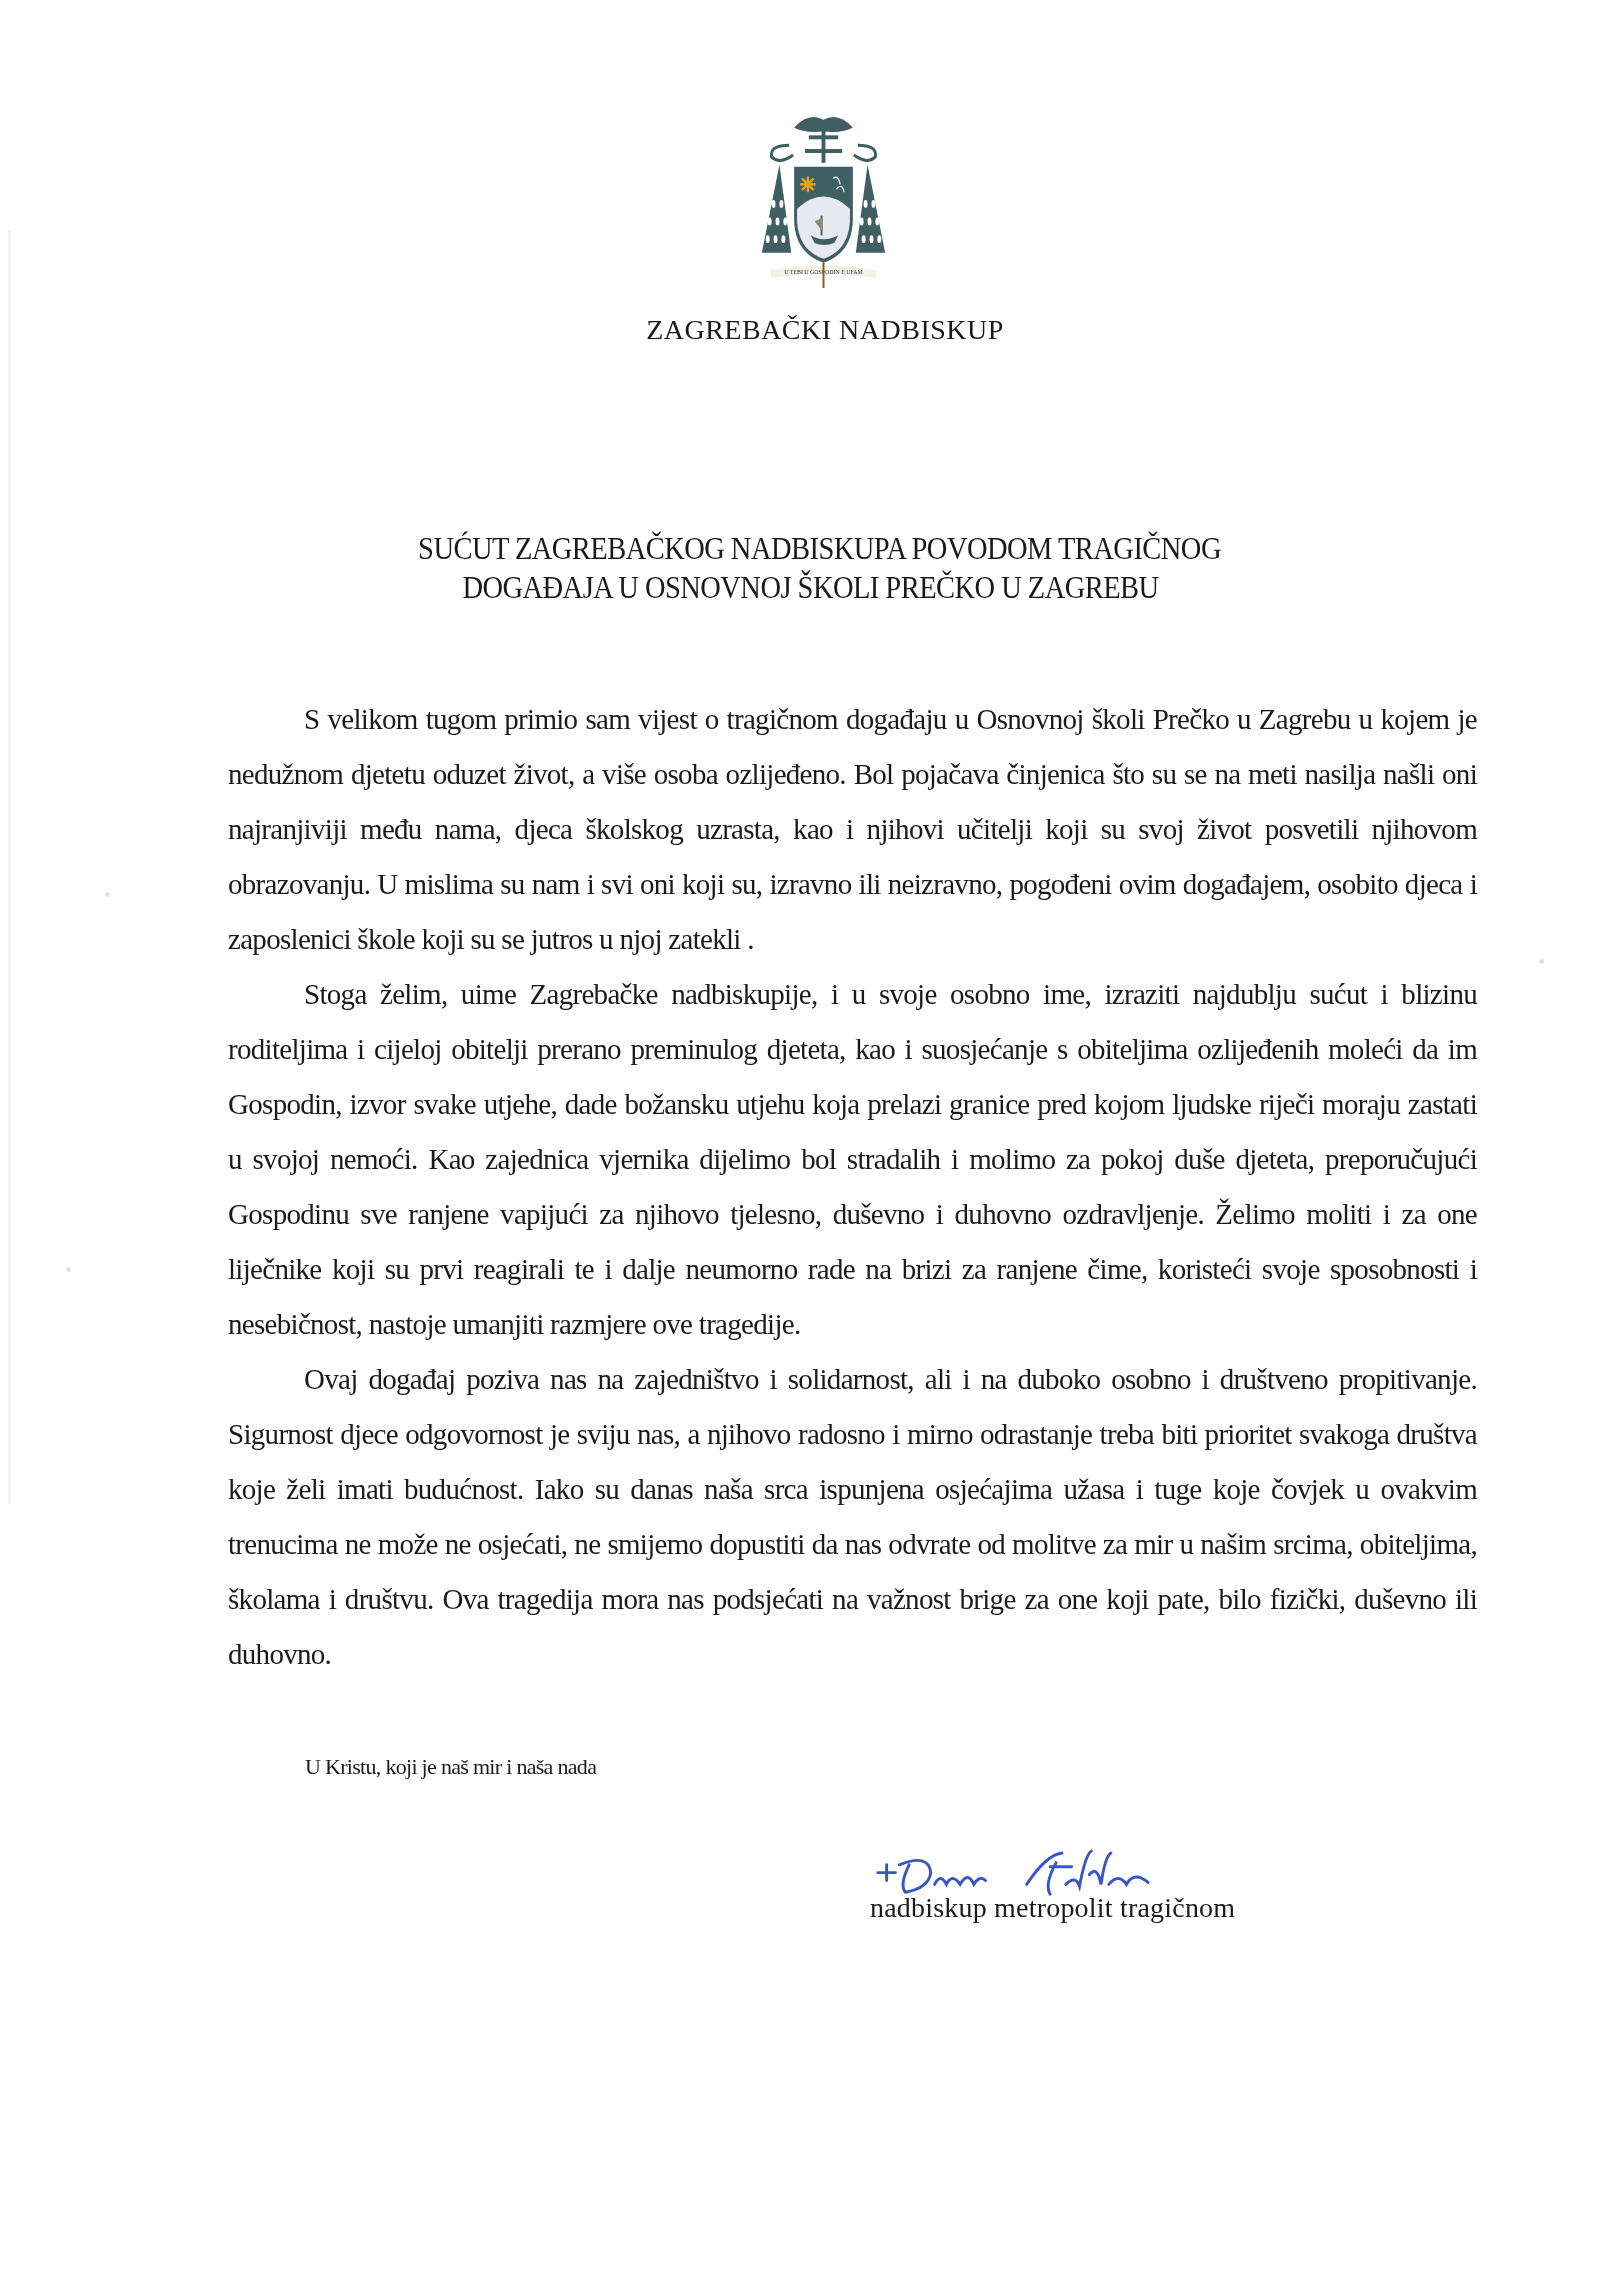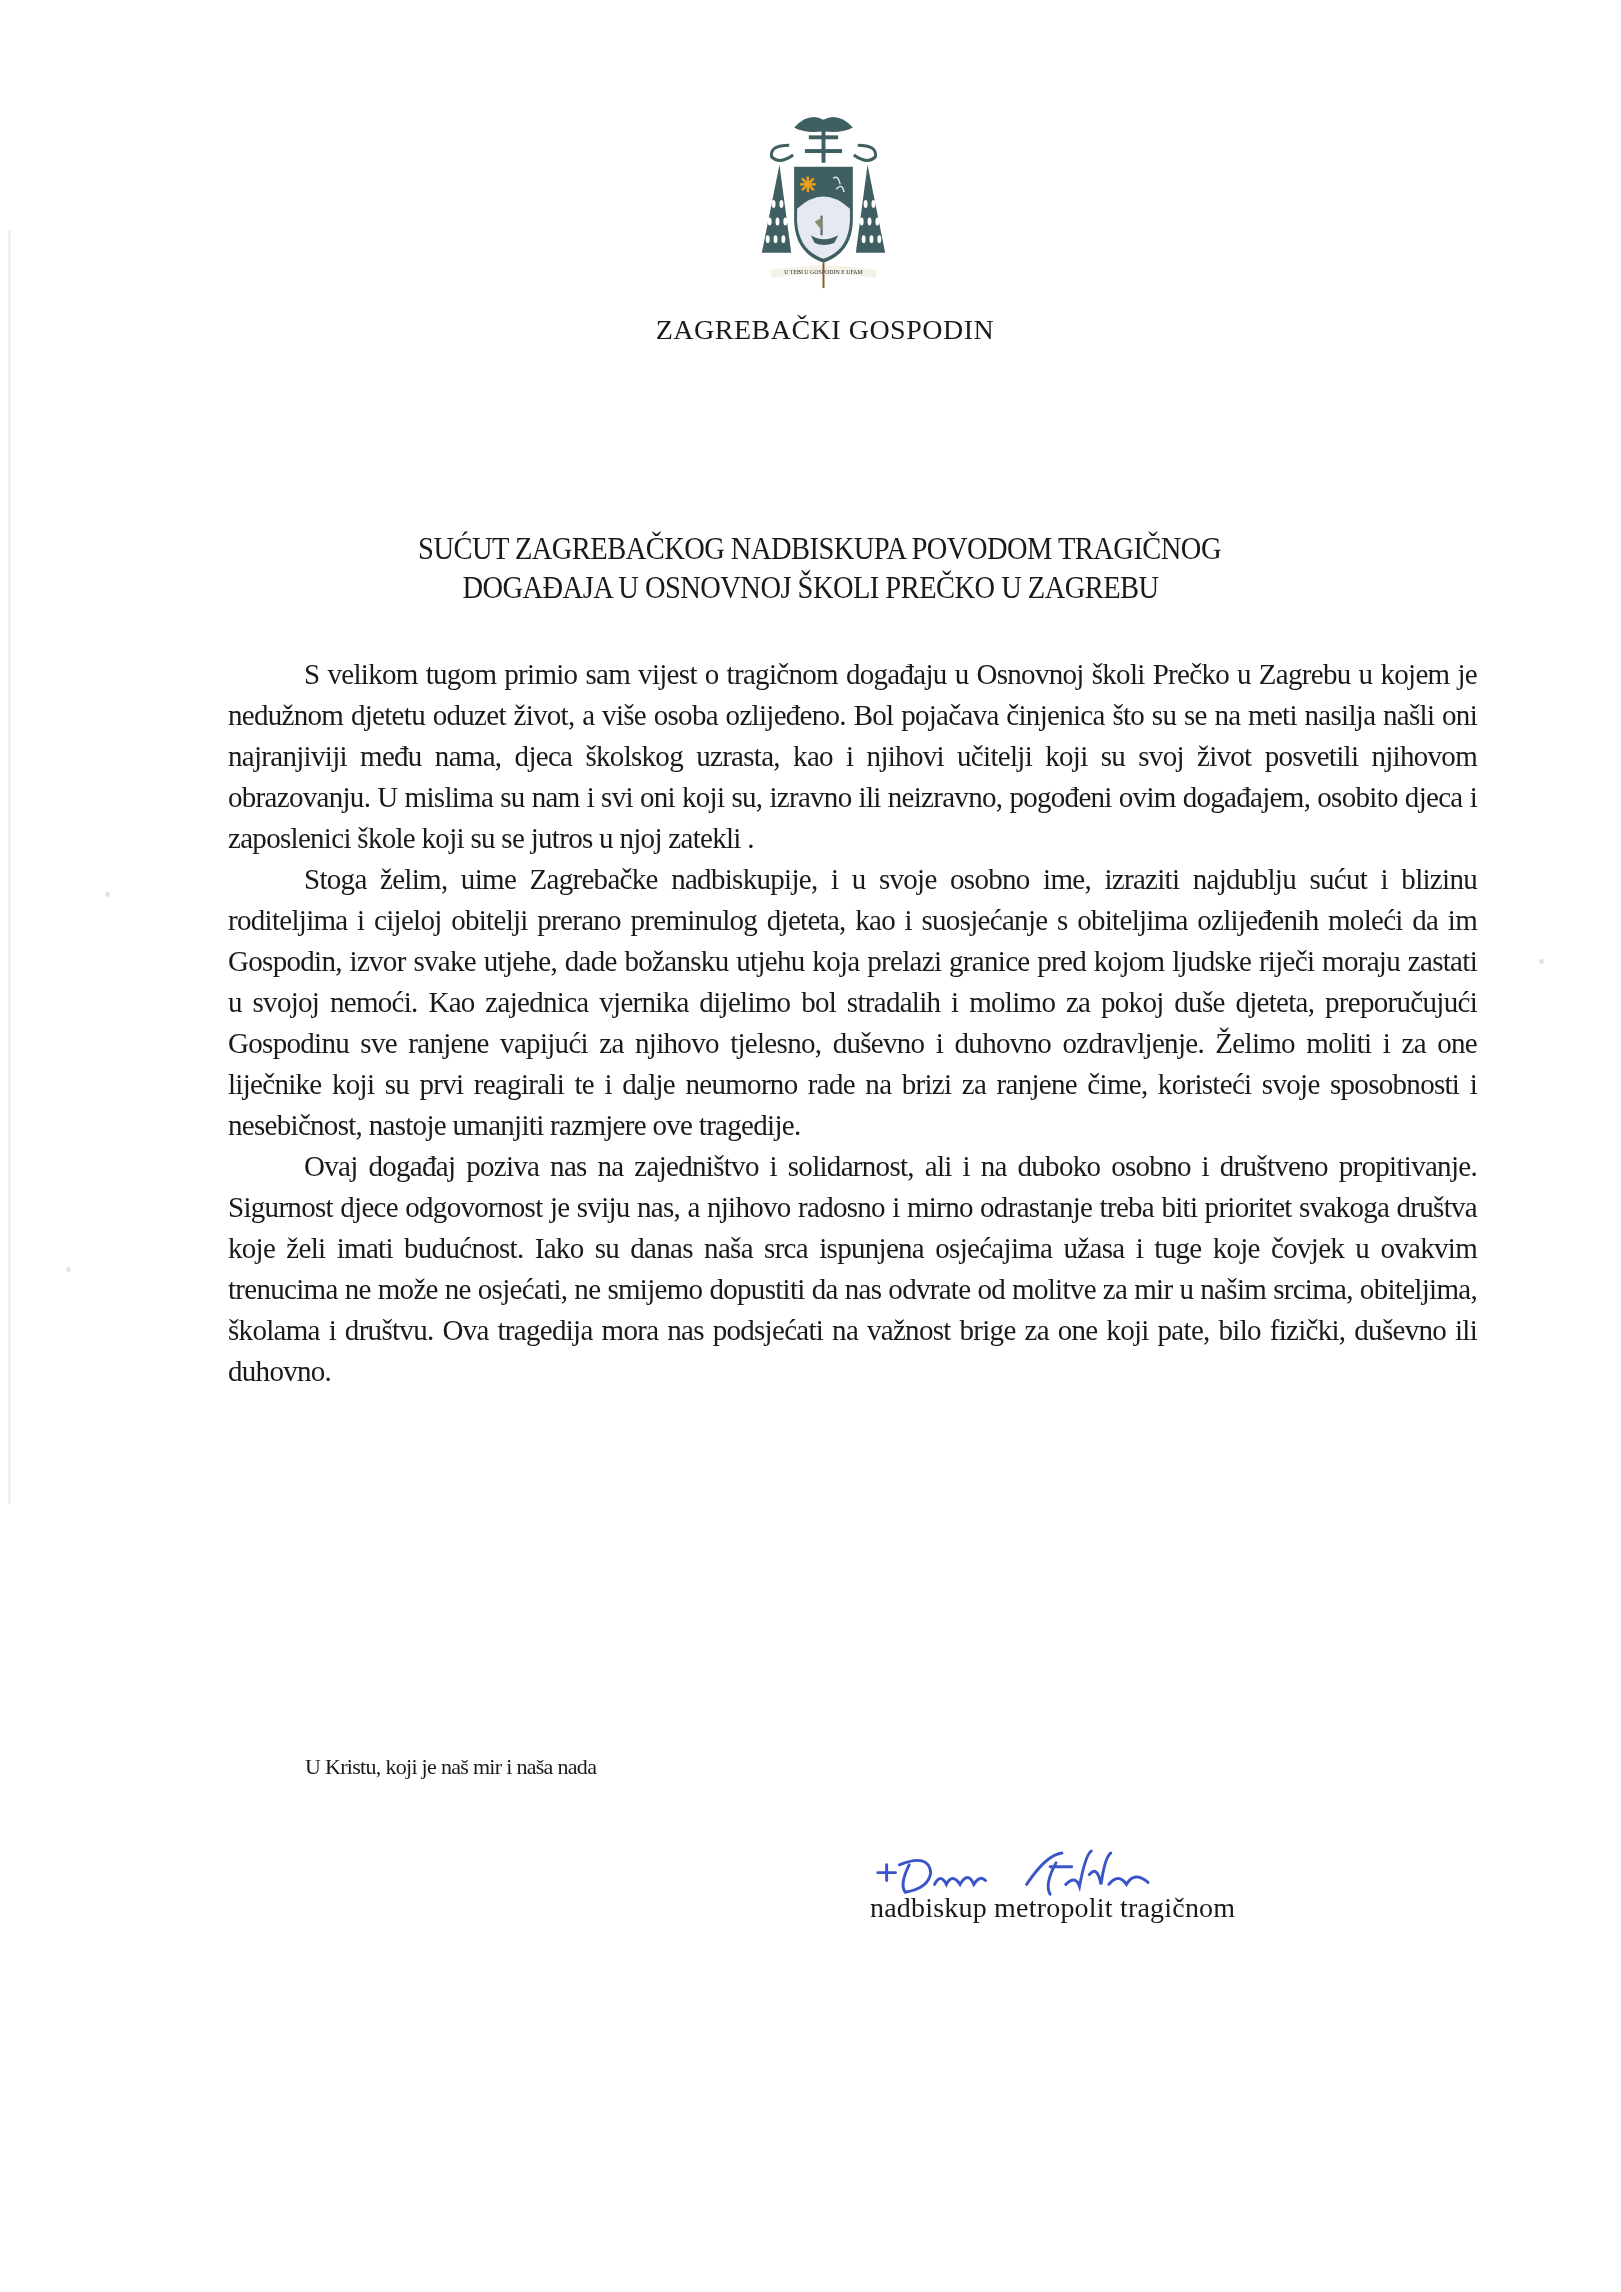--- a/index.html
+++ b/index.html
@@ -14,22 +14,22 @@
       position: absolute; left: 0; width: 1621px; top: 314px; text-align: center;
       font-size: 28px; letter-spacing: 0.5px; padding-left: 29px; box-sizing: border-box;
     }
     .title {
       position: absolute; left: 0; width: 1621px; top: 529px; text-align: center;
       font-size: 31px; line-height: 39px; letter-spacing: -0.6px; transform: scaleX(0.92);
     }
     .title div:nth-child(1) { padding-left: 19.6px; }
     .title div:nth-child(2) { padding-left: 0; }
     .body {
-      position: absolute; left: 228px; top: 654px; width: 1249px;
-      font-size: 29px; line-height: 41px; text-align: justify; letter-spacing: -0.7px;
+      position: absolute; left: 228px; top: 692px; width: 1249px;
+      font-size: 29px; line-height: 55px; text-align: justify; letter-spacing: -0.7px;
     }
     .body p { margin: 0; text-indent: 76px; }
     .closing { position: absolute; left: 305px; top: 1754px; font-size: 22px; letter-spacing: -0.7px; }
     .signature { position: absolute; left: 870px; top: 1845px; width: 372px; height: 69px; }
     .sig-caption { position: absolute; left: 870px; top: 1892px; font-size: 28px; letter-spacing: 0.2px; }
   </style>
 </head>
 <body>
 
 <div class="scan-edge"></div>
@@ -82,21 +82,21 @@
 
   <path d="M62 132 Q75 140 90 132 L86 140 Q75 144 66 140 Z" fill="#3f5f63"></path>
   <rect x="72" y="112" width="2" height="20" fill="#3f5f63"></rect>
   <path d="M66 118 L74 114 L74 128 Z" fill="#8a8a70"></path>
 
   <path d="M20 168 Q75 158 130 168 L128 176 Q75 166 22 176 Z" fill="#f4f1e6"></path>
   <text x="75" y="172" text-anchor="middle" font-size="6" fill="#333">U TEBI U GOSPODIN E UFAM</text>
   <rect x="74" y="160" width="2" height="26" fill="#8b5a2b"></rect>
 </svg>
 
-<div class="letterhead">ZAGREBAČKI GOSPODIN</div>
+<div class="letterhead">ZAGREBAČKI NADBISKUP</div>
 
 <div class="title">
   <div>SUĆUT ZAGREBAČKOG NADBISKUPA POVODOM TRAGIČNOG</div>
   <div>DOGAĐAJA U OSNOVNOJ ŠKOLI PREČKO U ZAGREBU</div>
 </div>
 
 <div class="body">
   <p>S velikom tugom primio sam vijest o tragičnom događaju u Osnovnoj školi Prečko u Zagrebu u kojem je nedužnom djetetu oduzet život, a više osoba ozlijeđeno. Bol pojačava činjenica što su se na meti nasilja našli oni najranjiviji među nama, djeca školskog uzrasta, kao i njihovi učitelji koji su svoj život posvetili njihovom obrazovanju. U mislima su nam i svi oni koji su, izravno ili neizravno, pogođeni ovim događajem, osobito djeca i zaposlenici škole koji su se jutros u njoj zatekli .</p>
   <p>Stoga želim, uime Zagrebačke nadbiskupije, i u svoje osobno ime, izraziti najdublju sućut i blizinu roditeljima i cijeloj obitelji prerano preminulog djeteta, kao i suosjećanje s obiteljima ozlijeđenih moleći da im Gospodin, izvor svake utjehe, dade božansku utjehu koja prelazi granice pred kojom ljudske riječi moraju zastati u svojoj nemoći. Kao zajednica vjernika dijelimo bol stradalih i molimo za pokoj duše djeteta, preporučujući Gospodinu sve ranjene vapijući za njihovo tjelesno, duševno i duhovno ozdravljenje. Želimo moliti i za one liječnike koji su prvi reagirali te i dalje neumorno rade na brizi za ranjene čime, koristeći svoje sposobnosti i nesebičnost, nastoje umanjiti razmjere ove tragedije.</p>
   <p>Ovaj događaj poziva nas na zajedništvo i solidarnost, ali i na duboko osobno i društveno propitivanje. Sigurnost djece odgovornost je sviju nas, a njihovo radosno i mirno odrastanje treba biti prioritet svakoga društva koje želi imati budućnost. Iako su danas naša srca ispunjena osjećajima užasa i tuge koje čovjek u ovakvim trenucima ne može ne osjećati, ne smijemo dopustiti da nas odvrate od molitve za mir u našim srcima, obiteljima, školama i društvu. Ova tragedija mora nas podsjećati na važnost brige za one koji pate, bilo fizički, duševno ili duhovno.</p>

